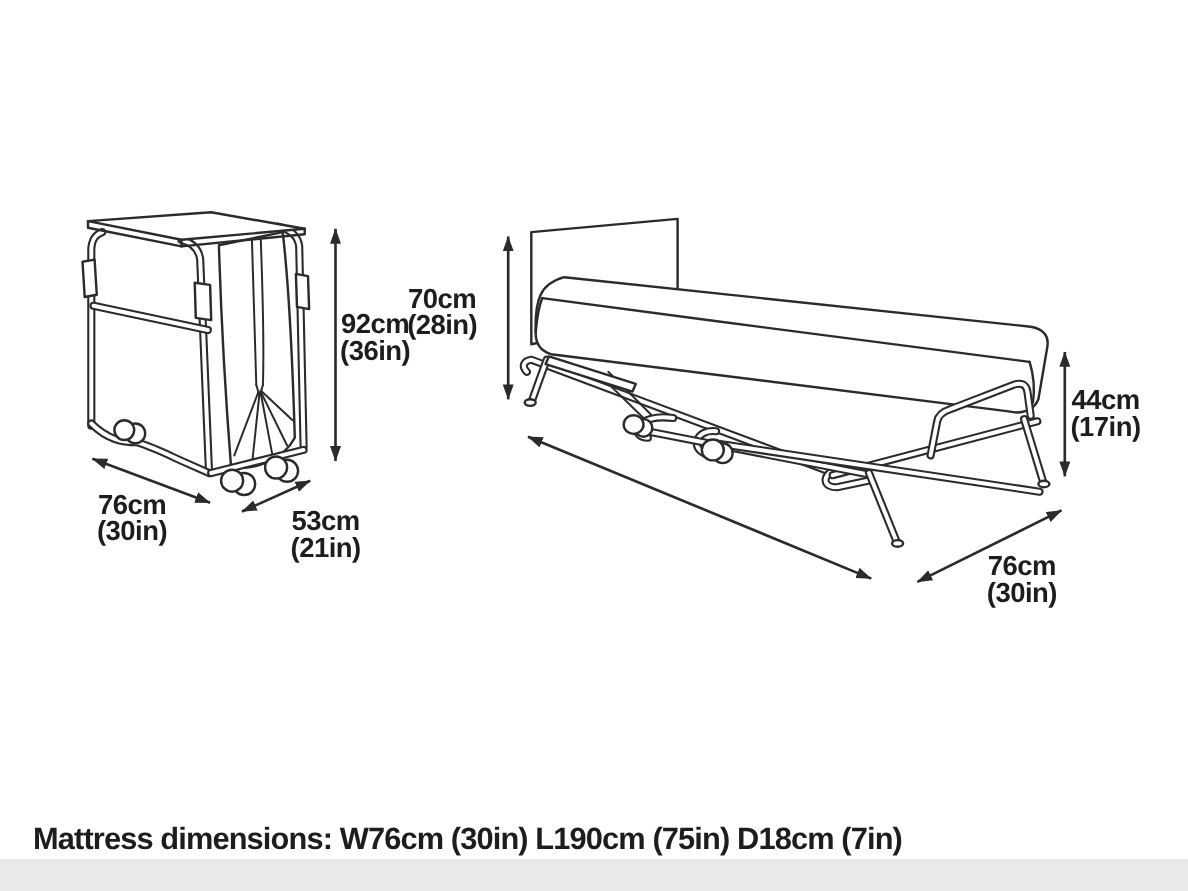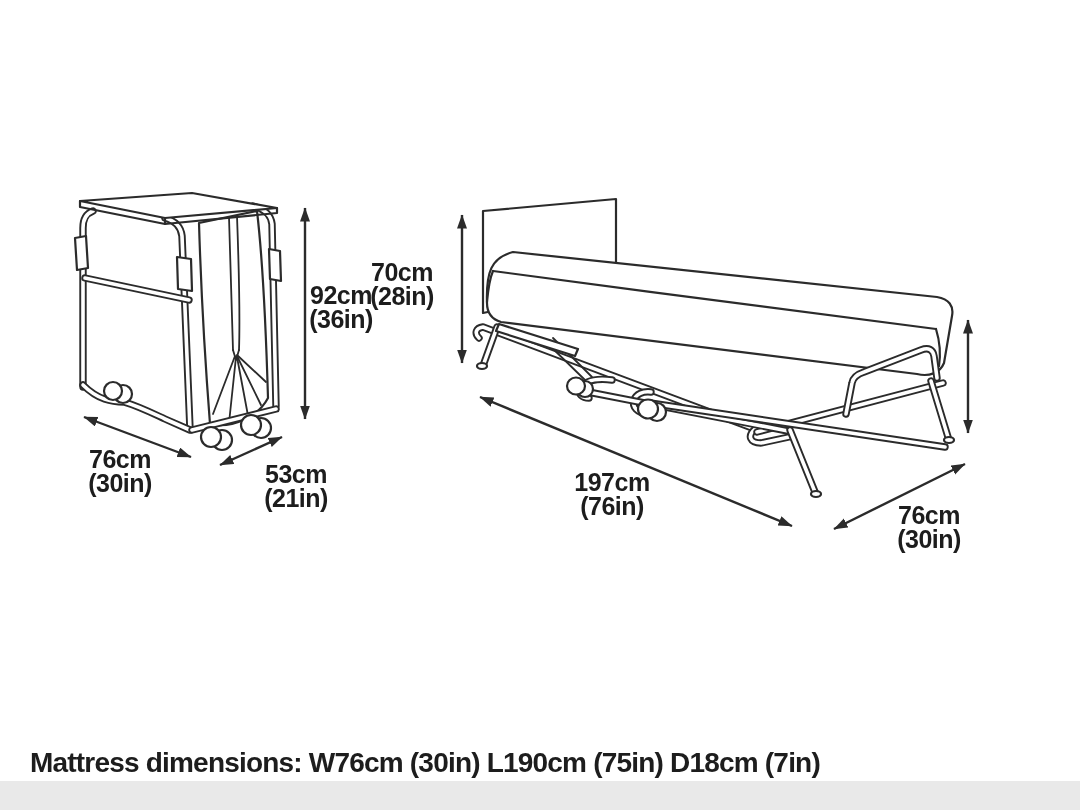--- a/index.html
+++ b/index.html
@@ -168,25 +168,25 @@
   <div class="dim-label" style="left:296px;top:462px;">
     <div>53cm</div>
     <div>(21in)</div>
   </div>
 
   <div class="dim-label" style="left:402px;top:260px;">
     <div>70cm</div>
     <div>(28in)</div>
   </div>
 
-  <div class="dim-label" style="left:612px;top:470px;">
-    <div>197cm</div>
-    <div>(76in)</div>
+
+  <div class="dim-label" style="left:1005px;top:352px;">
+    <div>44cm</div>
+    <div>(17in)</div>
   </div>
-
 
   <div class="dim-label" style="left:929px;top:503px;">
     <div>76cm</div>
     <div>(30in)</div>
   </div>
 
   <div id="caption">Mattress dimensions: W76cm (30in) L190cm (75in) D18cm (7in)</div>
 </div>
 
 </body></html>

